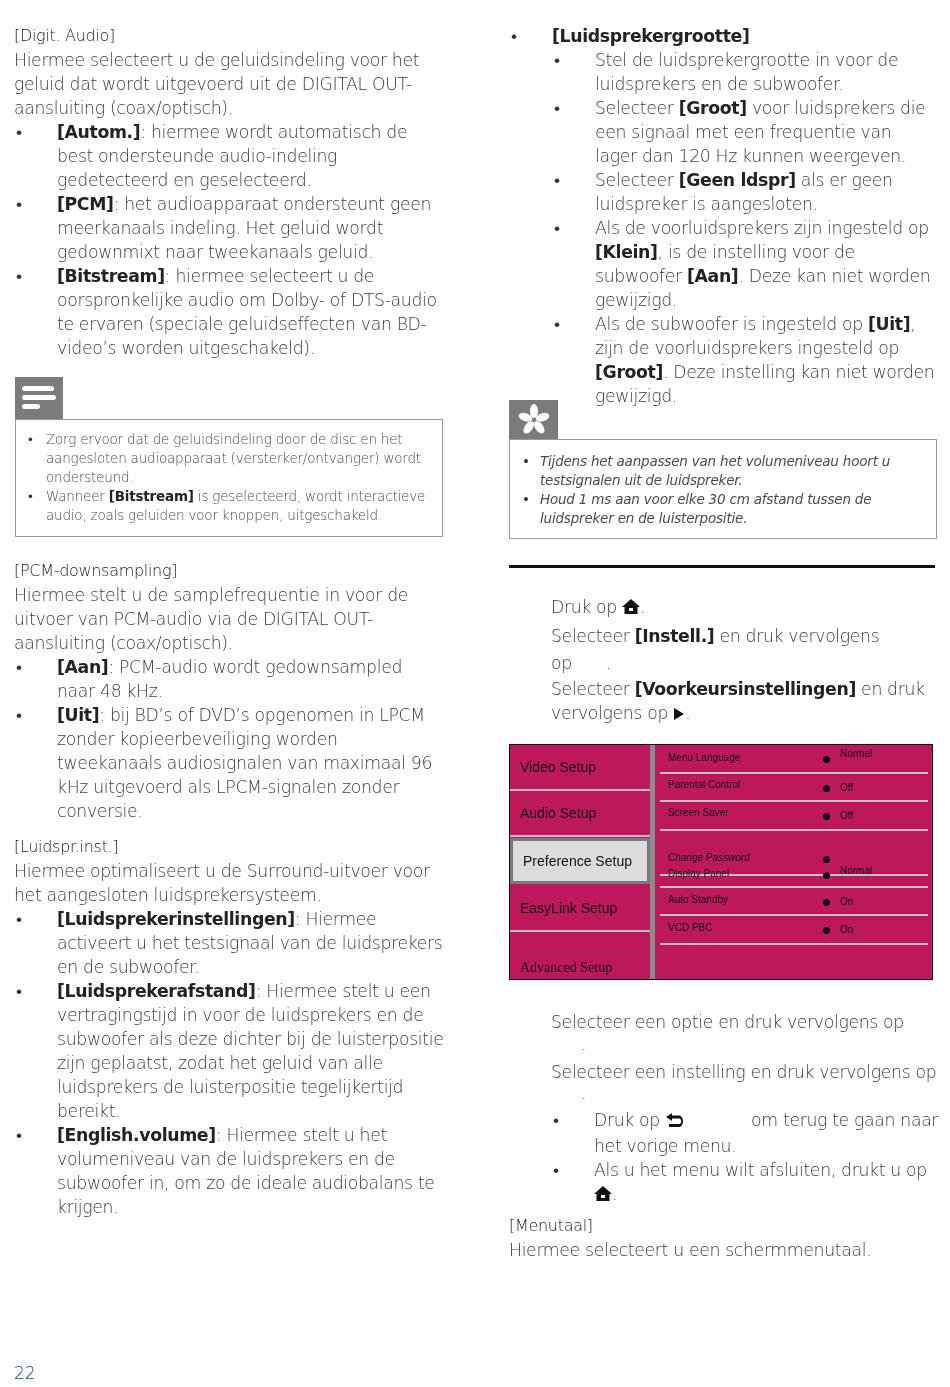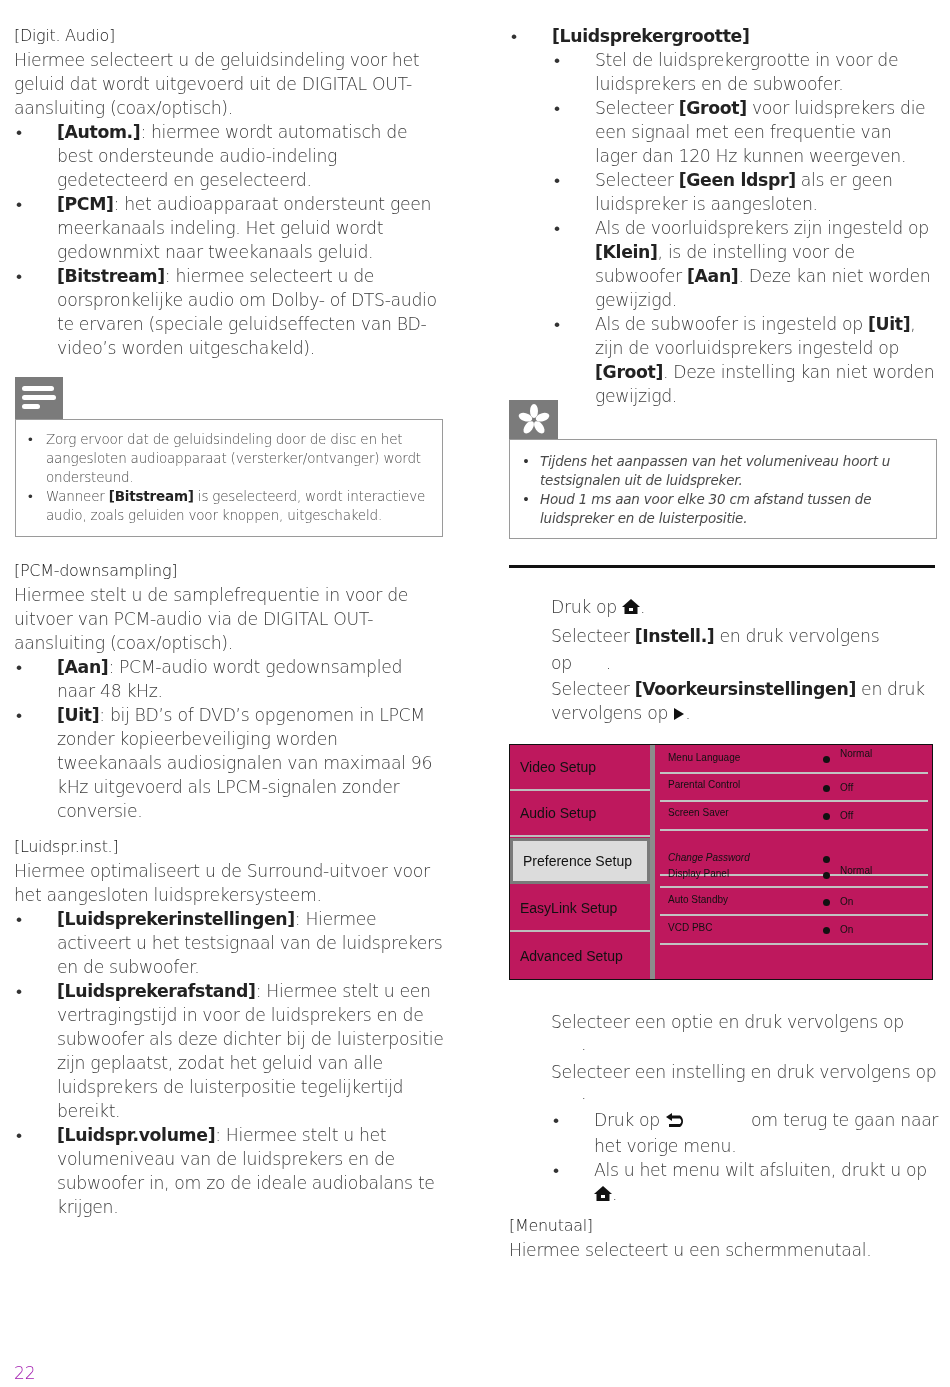--- a/index.html
+++ b/index.html
@@ -48,21 +48,21 @@
   }
   .menu-cat.last { border-bottom: none; }
   .menu-cat.sel { background: #dcdcdc; border: 3px solid #7a7a7a; }
   .menu-opt {
     position: absolute; left: 150px; width: 268px; height: 28.5px;
     border-bottom: 2px solid #c2c2c2; font-size: 10px; box-sizing: border-box;
   }
   .menu-opt .lbl { position: absolute; left: 8px; top: 7px; }
   .menu-opt .dot { position: absolute; left: 163px; top: 11px; width: 7px; height: 7px; border-radius: 50%; background: #111; }
   .menu-opt .val { position: absolute; left: 180px; top: 5px; }
-  .page-number { position: absolute; left: 14px; top: 1363px; font-size: 17px; color: #a21caf; }
+  .page-number { position: absolute; left: 14px; top: 1363px; font-size: 17px; color: #0c4a6e; }
   .glyph { display: inline-block; vertical-align: -2px; }
 </style>
 </head>
 <body>
 
 <div class="col col-left">
   <div class="h">[Digit. Audio]</div>
   <div class="txt">Hiermee selecteert u de geluidsindeling voor het geluid dat wordt uitgevoerd uit de DIGITAL OUT-aansluiting (coax/optisch).</div>
   <ul class="blist txt">
     <li><span class="b">[Autom.]</span><span>: hiermee wordt automatisch de best ondersteunde audio-indeling gedetecteerd en geselecteerd.</span></li>
@@ -91,21 +91,21 @@
   <ul class="blist txt">
     <li><span class="b">[Aan]</span><span>: PCM-audio wordt gedownsampled naar 48 kHz.</span></li>
     <li><span class="b">[Uit]</span><span>: bij BD’s of DVD’s opgenomen in LPCM zonder kopieerbeveiliging worden tweekanaals audiosignalen van maximaal 96 kHz uitgevoerd als LPCM-signalen zonder conversie.</span></li>
   </ul>
   <div style="height:12px"></div>
   <div class="h">[Luidspr.inst.]</div>
   <div class="txt">Hiermee optimaliseert u de Surround-uitvoer voor het aangesloten luidsprekersysteem.</div>
   <ul class="blist txt">
     <li><span class="b">[Luidsprekerinstellingen]</span><span>: Hiermee activeert u het testsignaal van de luidsprekers en de subwoofer.</span></li>
     <li><span class="b">[Luidsprekerafstand]</span><span>: Hiermee stelt u een vertragingstijd in voor de luidsprekers en de subwoofer als deze dichter bij de luisterpositie zijn geplaatst, zodat het geluid van alle luidsprekers de luisterpositie tegelijkertijd bereikt.</span></li>
-    <li><span class="b">[Luidspr.volume]</span><span>: Hiermee stelt u het volumeniveau van de luidsprekers en de subwoofer in, om zo de ideale audiobalans te krijgen.</span></li>
+    <li><span class="b">[English.volume]</span><span>: Hiermee stelt u het volumeniveau van de luidsprekers en de subwoofer in, om zo de ideale audiobalans te krijgen.</span></li>
   </ul>
 </div>
 
 <div class="col col-right">
   <ul class="blist txt">
     <li>
       <span class="b">[Luidsprekergrootte]</span>
       <ul class="blist sublist">
         <li><span>Stel de luidsprekergrootte in voor de luidsprekers en de subwoofer.</span></li>
         <li><span>Selecteer </span><span class="b">[Groot]</span><span> voor luidsprekers die een signaal met een frequentie van lager dan 120 Hz kunnen weergeven.</span></li>
@@ -147,21 +147,21 @@
           <path d="M1 1 L11 7 L1 13 Z" fill="#111"></path>
         </svg></span><span>.</span></div>
 </div>
 
 <div class="menu">
   <div class="menu-left">
     <div class="menu-cat" style="top:0;">Video Setup</div>
     <div class="menu-cat" style="top:46px;">Audio Setup</div>
     <div class="menu-cat sel" style="top:93px;">Preference Setup</div>
     <div class="menu-cat" style="top:141px;">EasyLink Setup</div>
-    <div class="menu-cat last" style="top:188px;">Advanced Setup</div>
+    <div class="menu-cat last" style="top:200px;font-family:Liberation Serif, serif;">Advanced Setup</div>
   </div>
   <div class="menu-divider"></div>
   <div class="menu-opt" style="top:0;">
       <span class="lbl">Menu Language</span>
       <span class="dot"></span>
       <span class="val" style="top:3px">Normal</span>
     </div>
   <div class="menu-opt" style="top:28.5px;">
       <span class="lbl" style="top:5px">Parental Control</span>
       <span class="dot"></span>

